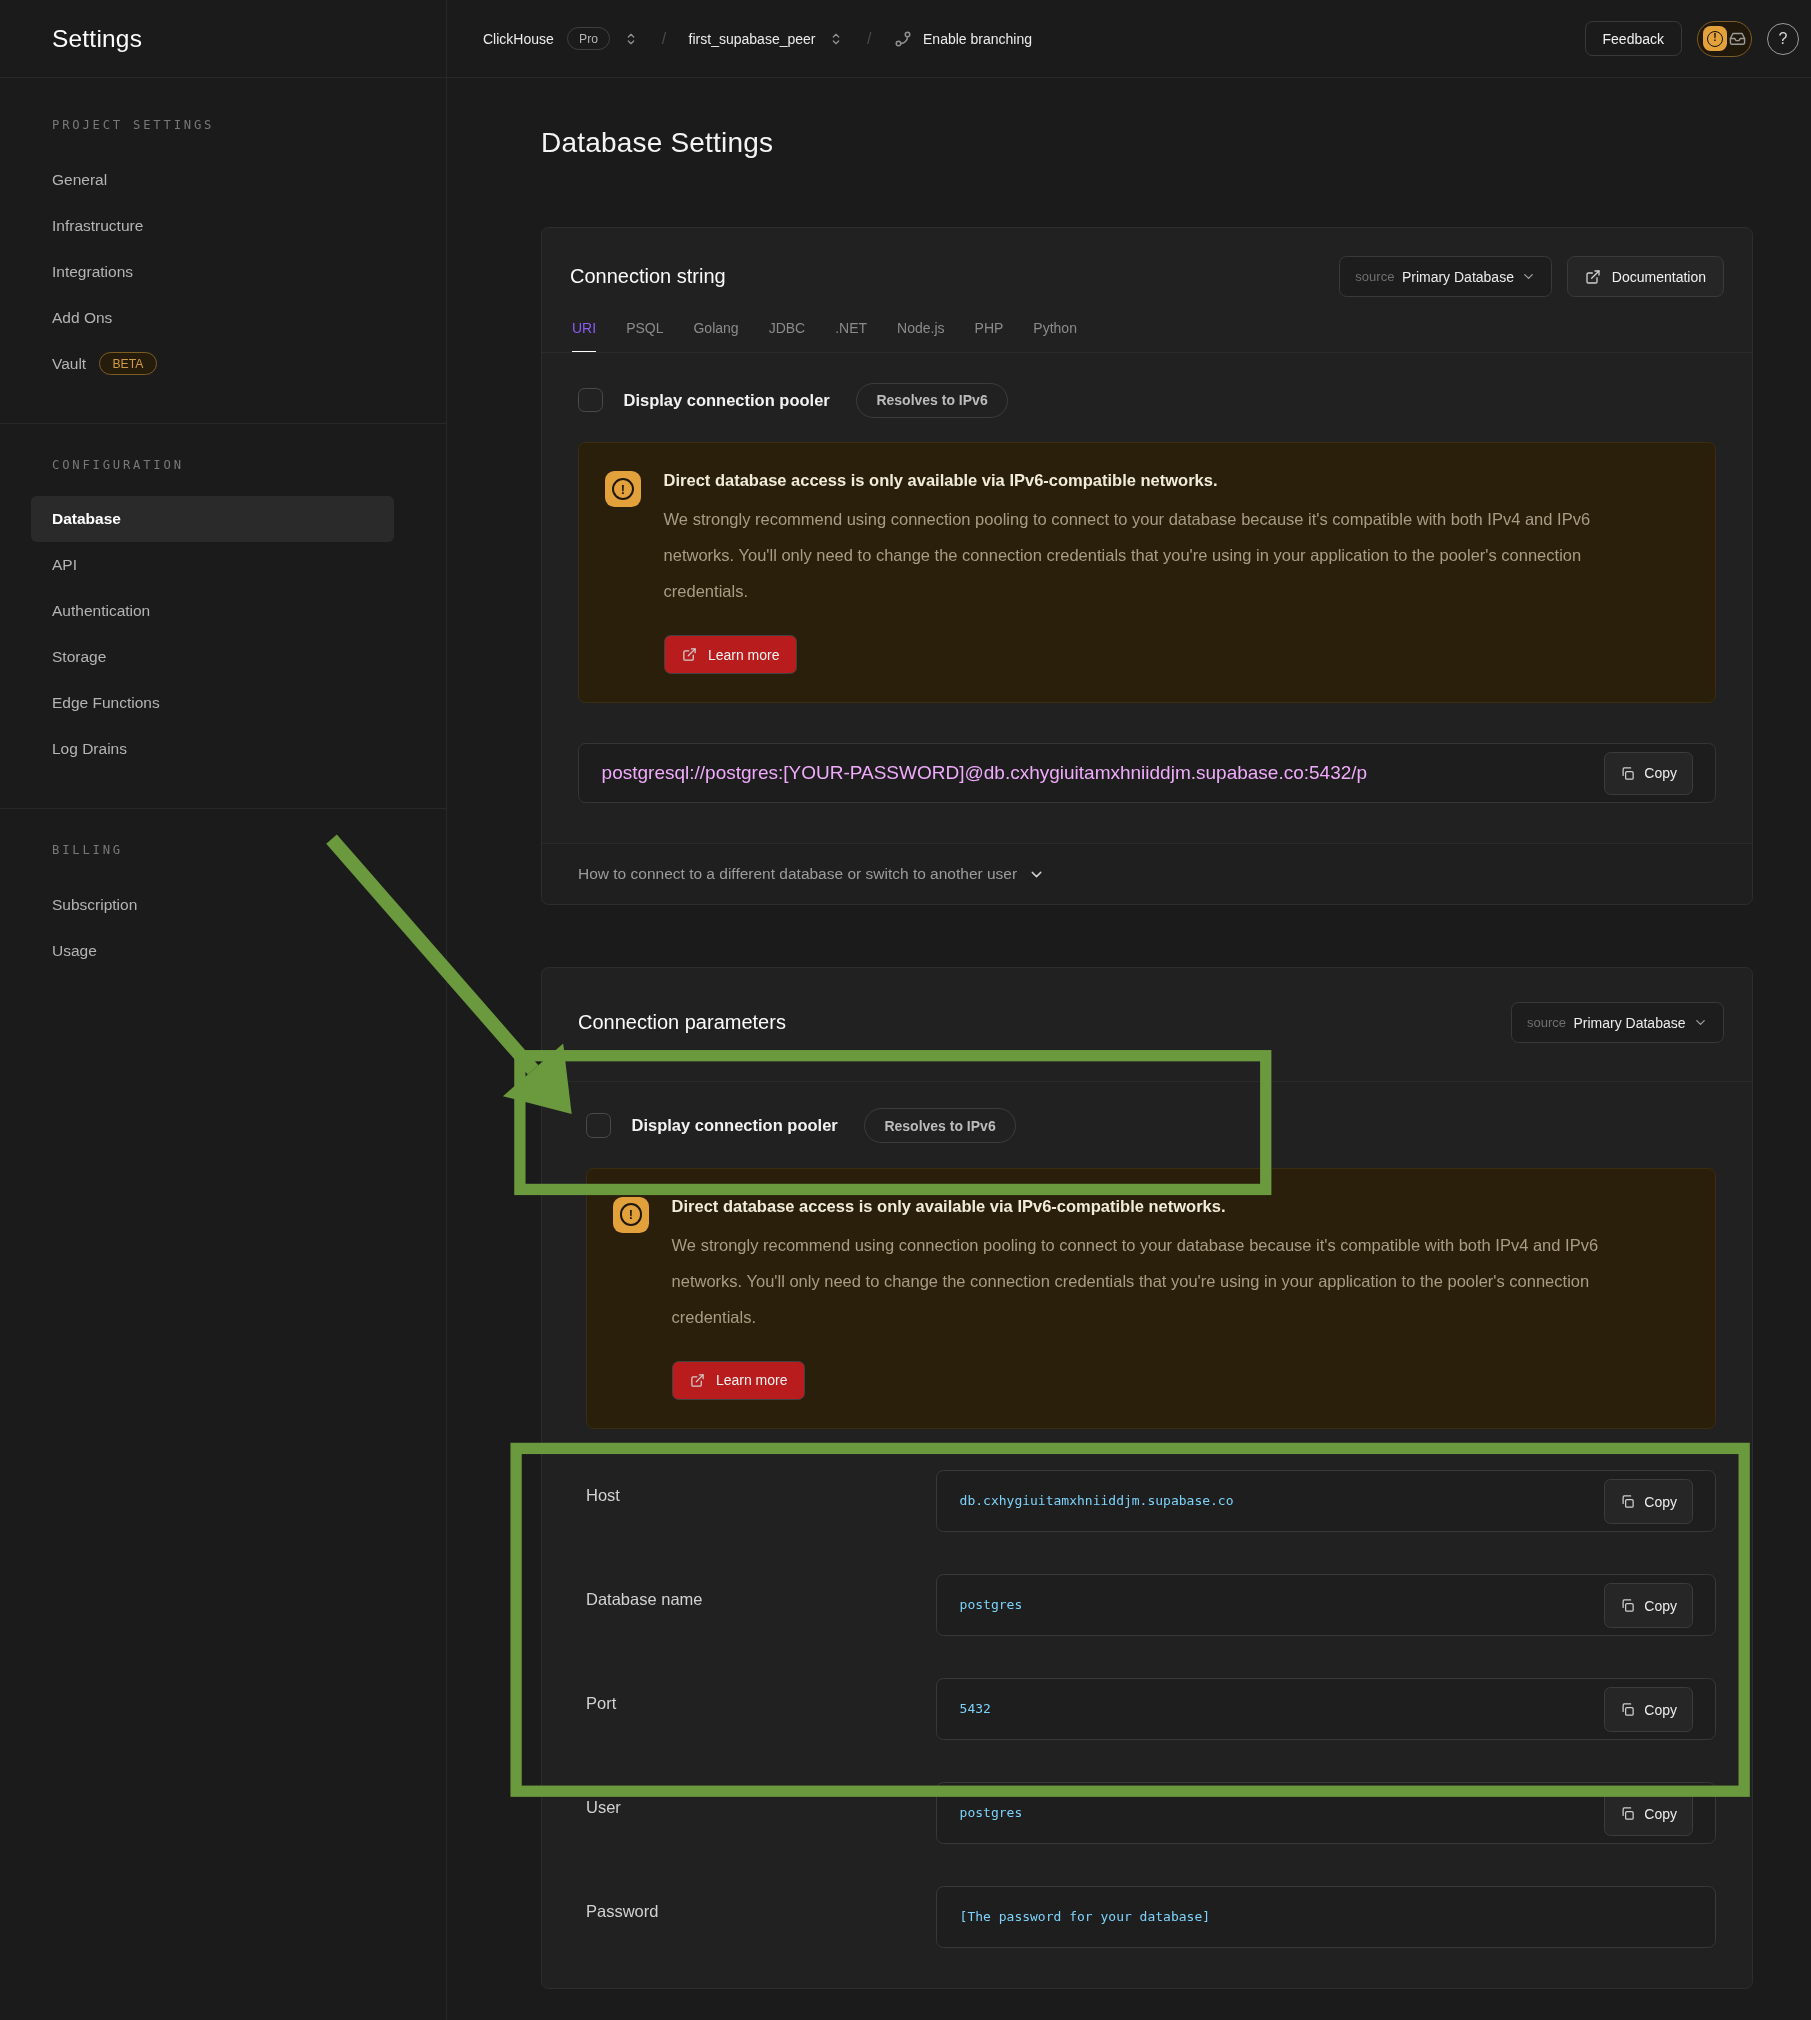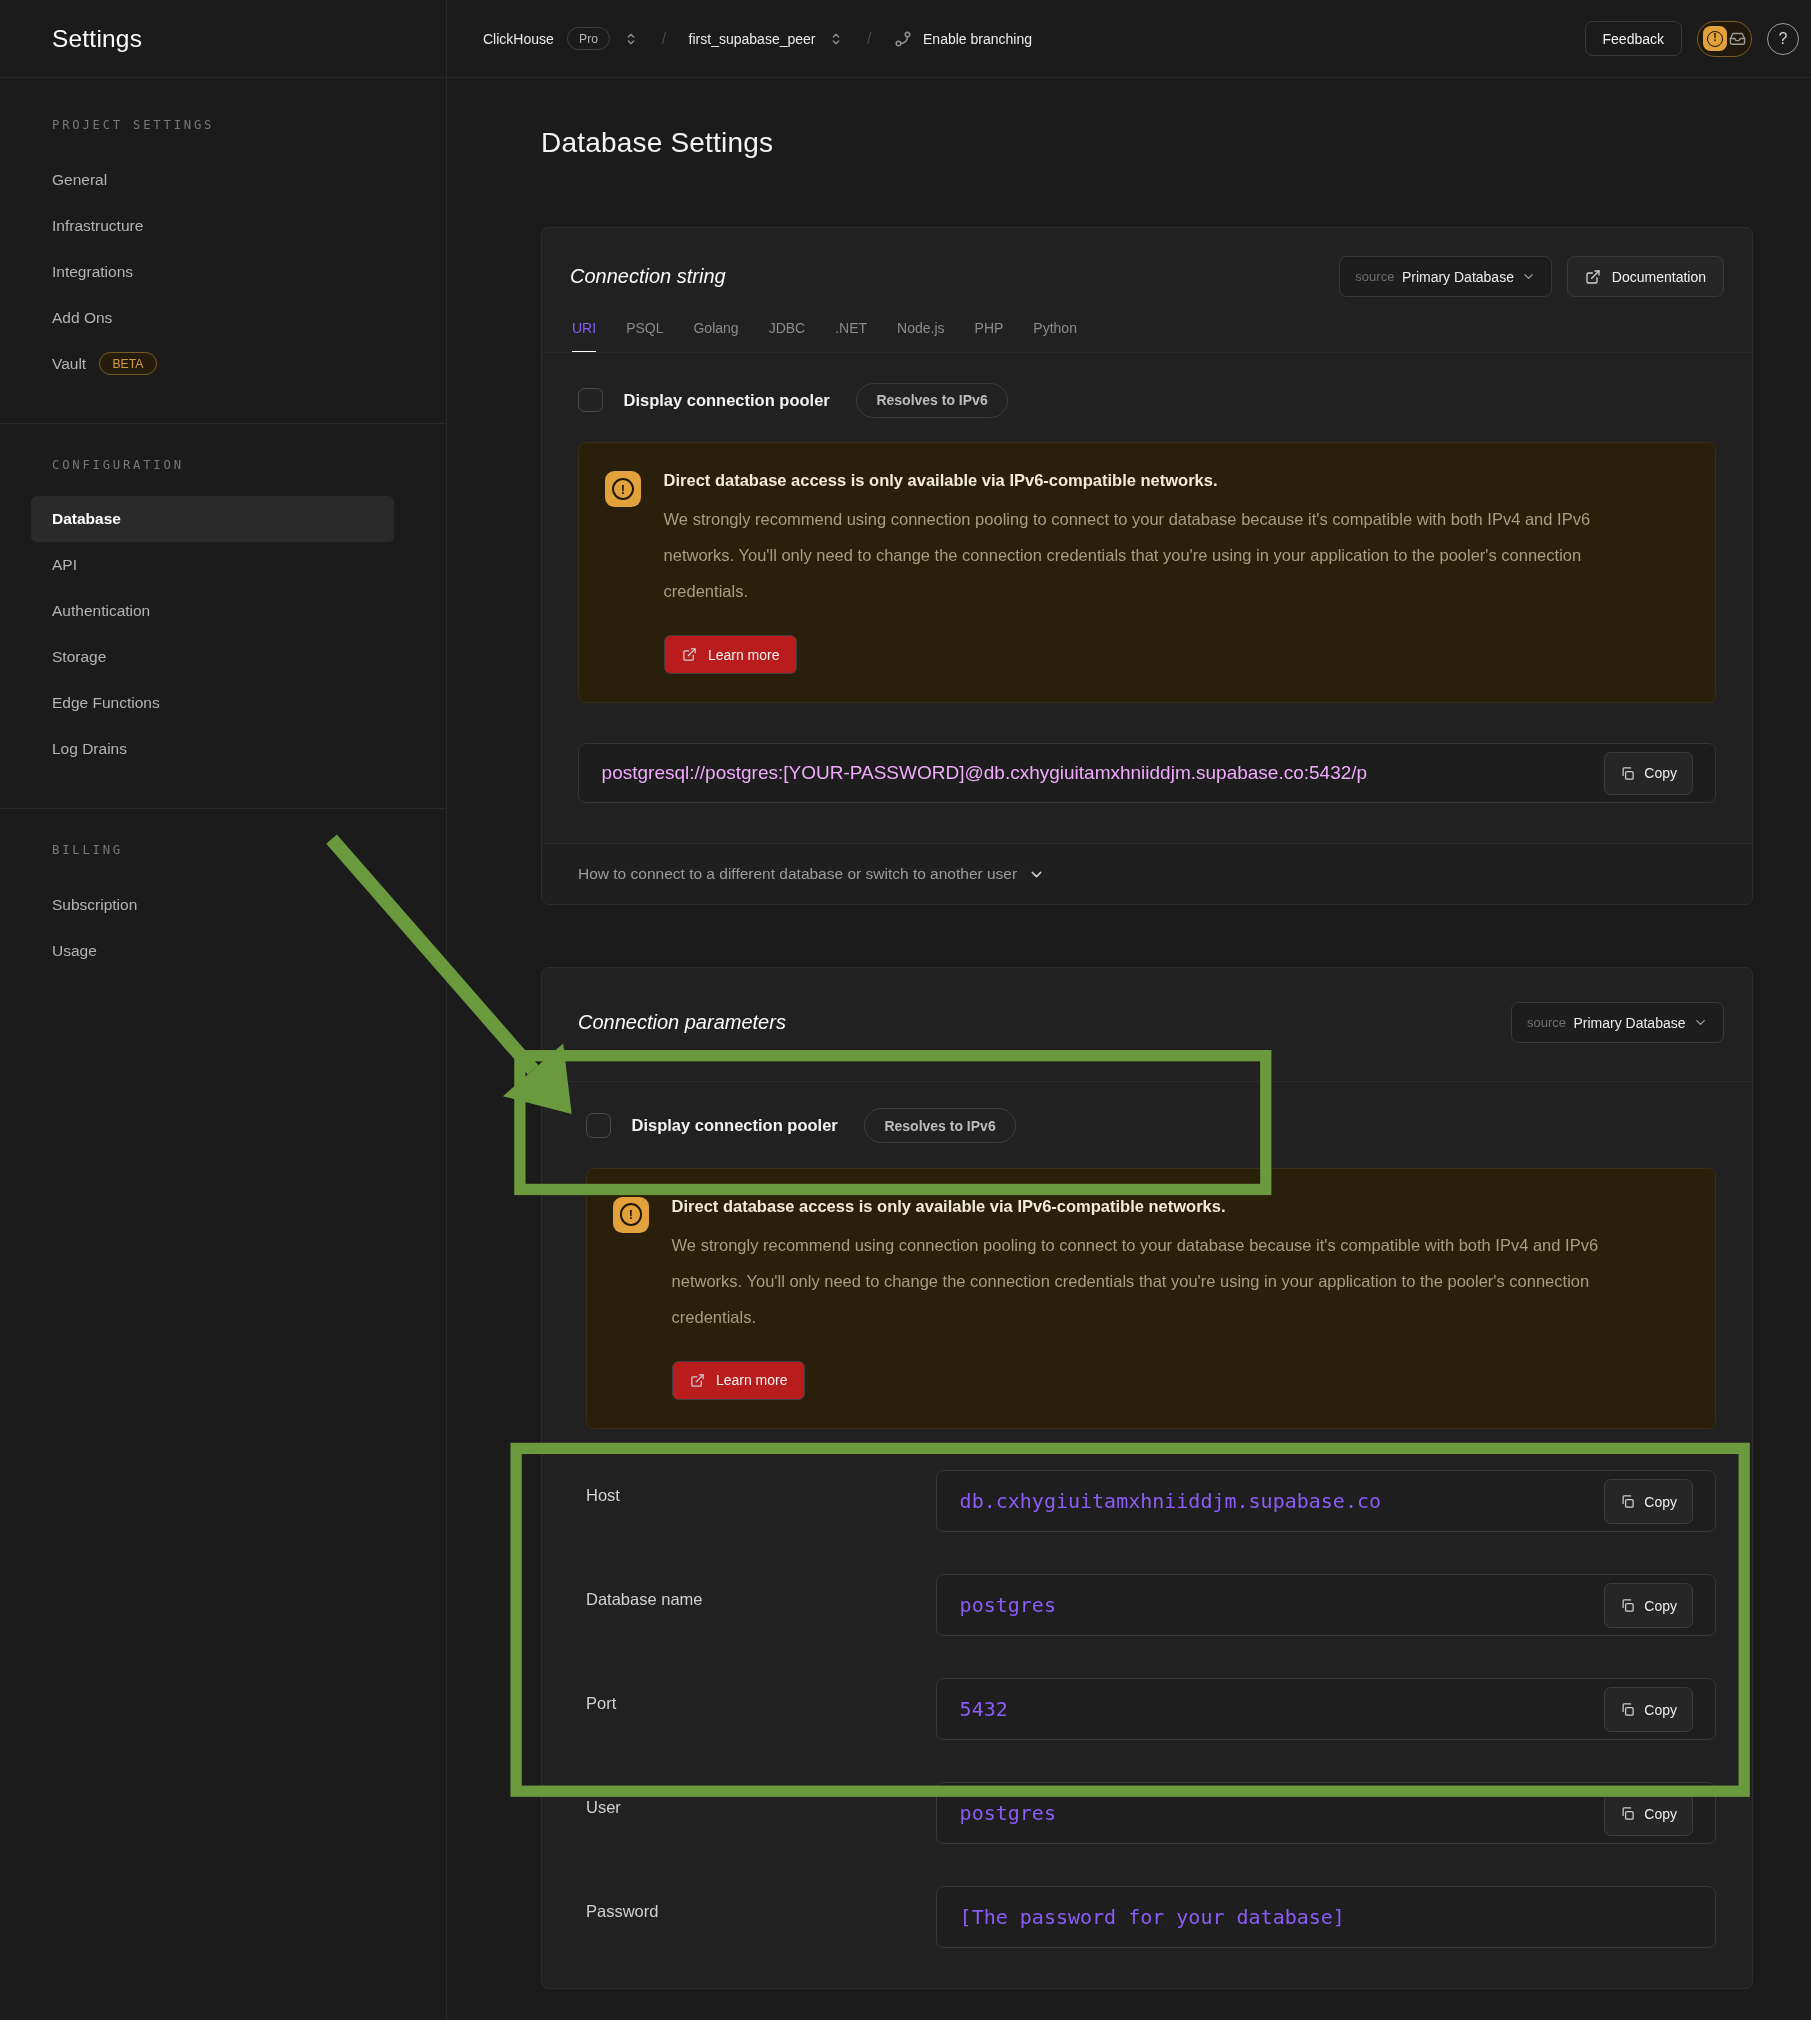--- a/index.html
+++ b/index.html
@@ -48,21 +48,21 @@
     border-radius:941px; padding:3.8px 12.2px; }
   .side-div { border-top:0.9px solid #282828; margin:0 0 34px 0; }
 
   .content { flex:1; padding:0 58px 0 94px; }
   .page-h1 { font-size:28px; font-weight:500; color:#f4f4f4; margin:49px 0 68px; letter-spacing:0.2px; }
 
   
   .card { background:#212121; border:0.9px solid #2d2d2d; border-radius:7.5px; width:1212px; }
   .card + .card { margin-top:62px;padding-left:8px; }
   .card-head { display:flex; justify-content:space-between; align-items:center; padding:28px 28px 0 28px; }
-  .card-title { font-size:20px; font-weight:400; color:#fafafa;font-style:italic; }
+  .card-title { font-size:20px; font-weight:400; color:#fafafa; }
   .head-controls { display:flex; align-items:center; gap:15px; }
   .source-select { display:flex; align-items:center; gap:7.5px; background:#1d1d1d; border:0.9px solid #393939;
     border-radius:7.5px; height:41px; padding:0 15px; cursor:pointer; }
   .source-label { font-size:13px; color:#6f6f6f; }
   .source-value { font-size:14px; color:#ececec; }
   .doc-btn { display:flex; align-items:center; gap:10.4px; background:#262626; border:0.9px solid #3a3a3a;
     border-radius:7.5px; height:41px; padding:0 17px; font-size:14px; color:#f0f0f0; cursor:pointer; font-family:inherit; }
   .tabs { display:flex; gap:30px; padding:0 30px; margin-top:22.6px; border-bottom:0.9px solid #2a2a2a; }
   .tab { font-size:14px; color:#8b8b8b; padding-bottom:15px; cursor:pointer; border-bottom:1.9px solid transparent; }
   .tab.active { color:#8b5cf6; border-bottom-color:#ffffff; }
@@ -95,21 +95,21 @@
     padding:21px 36px; display:flex; align-items:center; gap:11.3px; cursor:pointer; }
   .foot-text { font-size:15.5px; color:#9c9c9c; }
 
   .params-head { display:flex; justify-content:space-between; align-items:center; padding:34px 28px 38px; border-bottom:0.9px solid #2a2a2a; }
 
   .fields { margin-top:41px; }
   .field-row { display:flex; align-items:flex-start; }
   .field-row + .field-row { margin-top:42px; }
   .field-label { width:350px; flex:0 0 350px; font-size:16.5px; color:#d2d2d2; padding-top:16px; }
   .field-input { flex:1; position:relative; background:#1e1e1e; border:0.9px solid #383838; border-radius:7.5px; height:62px; }
-  .field-value { font-family:"DejaVu Sans Mono", monospace; font-size:20px; color:#8b5cf6; line-height:60px;
+  .field-value { font-family:"DejaVu Sans Mono", monospace; font-size:13px; color:#7dd3fc; line-height:60px;
     padding:0 132px 0 22.6px; white-space:nowrap; overflow:hidden; }
   .field-input .copy-btn { top:8.5px; height:45px; }
 
   
   .overlay { position:absolute; left:0; top:0; pointer-events:none; z-index:50; }
 </style>
 </head>
 <body>
 
 <header class="topbar">

